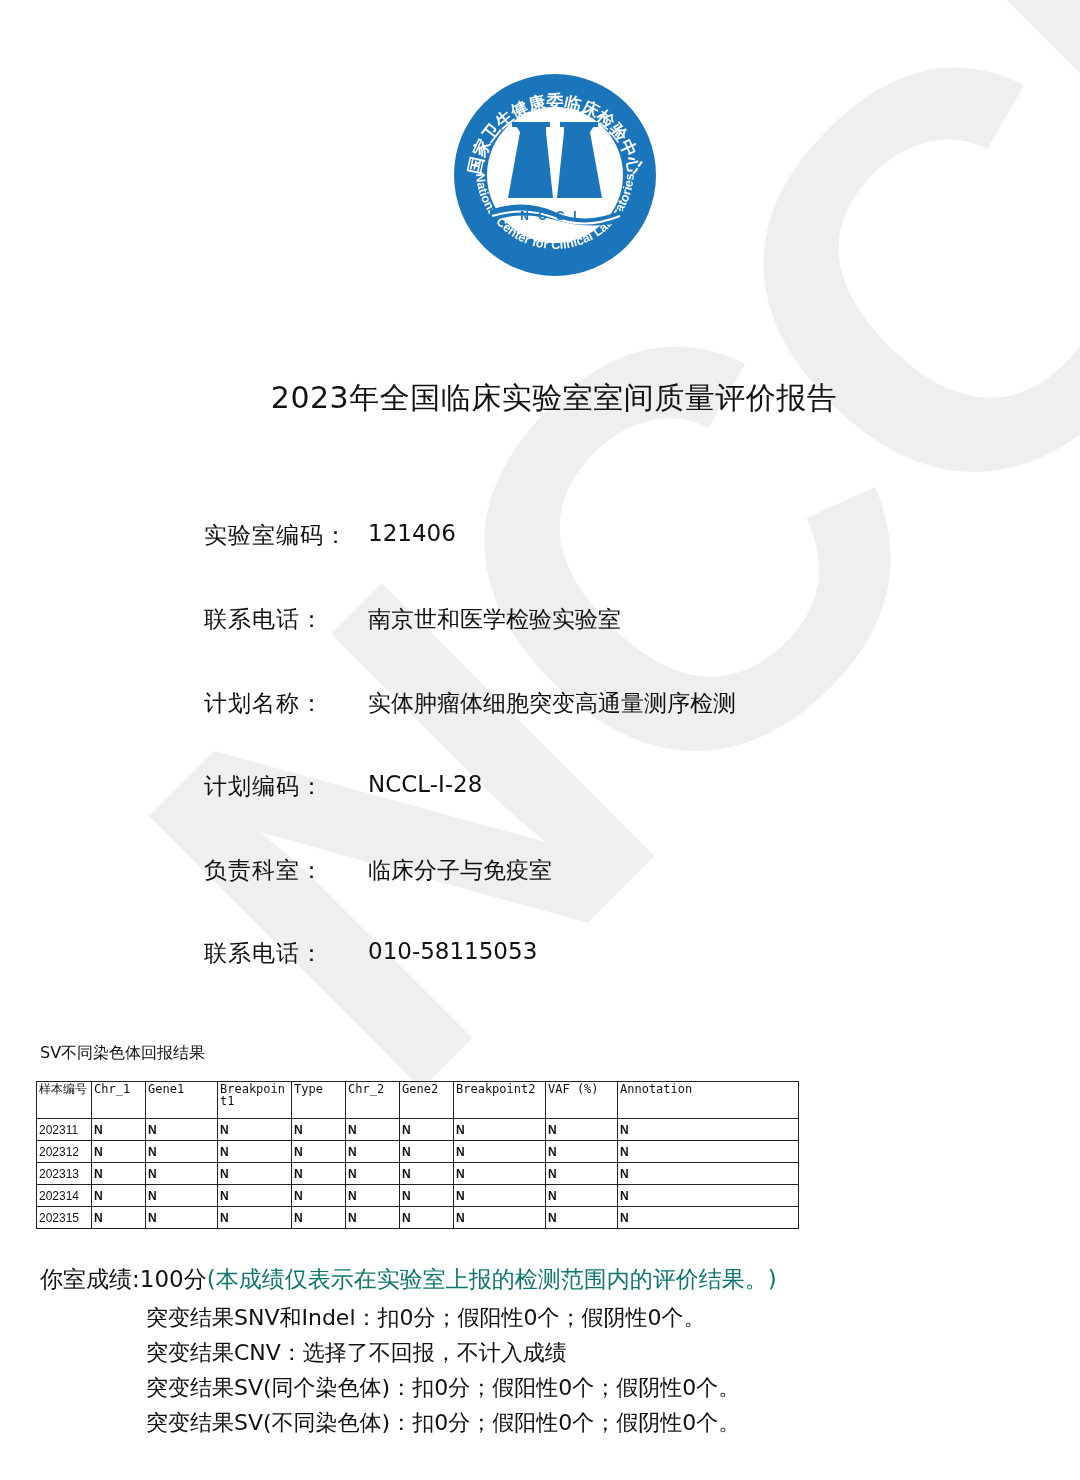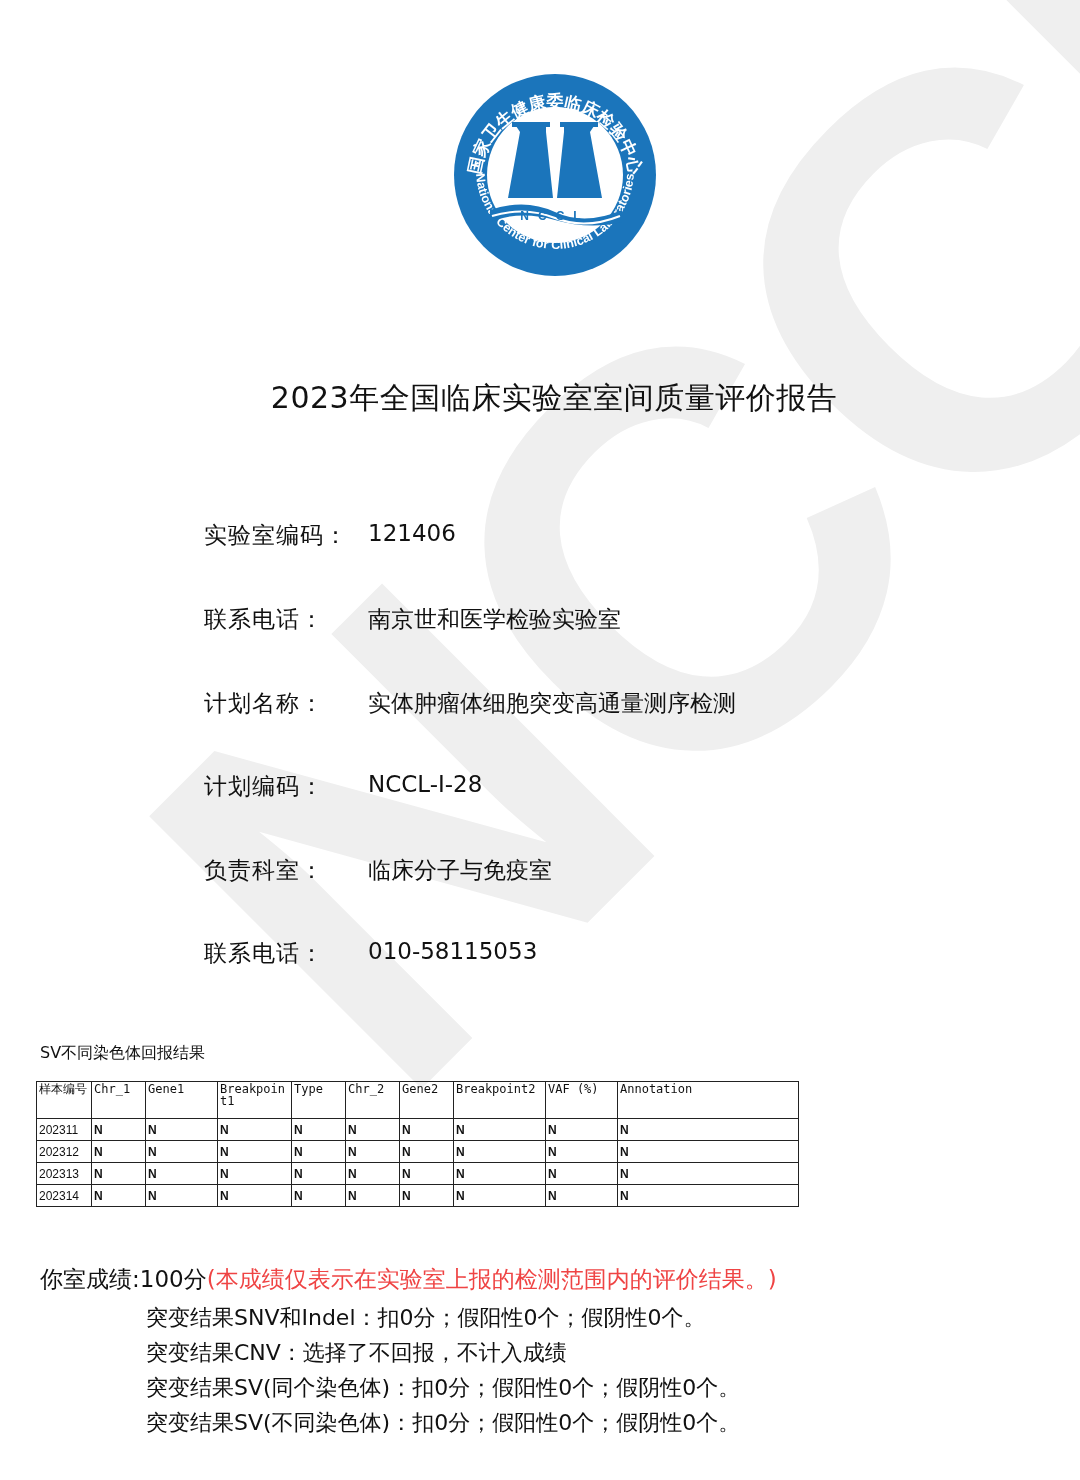--- a/index.html
+++ b/index.html
@@ -40,21 +40,21 @@
     table.sv th, table.sv td {
       border: 1.5px solid #222; text-align: left; vertical-align: top;
       padding: 1px 2px; font-weight: normal; line-height: 12px;
     }
     table.sv th { height: 37px; }
     table.sv td { height: 22px; vertical-align: middle; }
     table.sv td.cell-n { font-family: "Liberation Sans", sans-serif; font-weight: bold; font-size: 12px; }
     table.sv td.sample { font-family: "Liberation Sans", sans-serif; font-size: 12px; }
 
     .score { position: absolute; left: 40px; top: 1264px; font-size: 23px; z-index: 1; white-space: nowrap; }
-    .score .red { color: #ef4444; }
+    .score .red { color: #0f766e; }
     .result-line { position: absolute; left: 146px; font-size: 22px; z-index: 1; white-space: nowrap; }
   </style>
 </head>
 <body>
 
 <div class="watermark">
   <div class="watermark-text">NCCL</div>
 </div>
 
 <div class="logo">
@@ -171,20 +171,32 @@
       <td class="cell-n">N</td>
       <td class="cell-n">N</td>
       <td class="cell-n">N</td>
       <td class="cell-n">N</td>
       <td class="cell-n">N</td>
       <td class="cell-n">N</td>
       <td class="cell-n">N</td>
       <td class="cell-n">N</td>
       <td class="cell-n">N</td>
     </tr>
+    <tr>
+      <td class="sample">202315</td>
+      <td class="cell-n">N</td>
+      <td class="cell-n">N</td>
+      <td class="cell-n">N</td>
+      <td class="cell-n">N</td>
+      <td class="cell-n">N</td>
+      <td class="cell-n">N</td>
+      <td class="cell-n">N</td>
+      <td class="cell-n">N</td>
+      <td class="cell-n">N</td>
+    </tr>
   </tbody>
 </table>
 
 <div class="score">
   <span>你室成绩:100分</span><span class="red">(本成绩仅表示在实验室上报的检测范围内的评价结果。)</span>
 </div>
 
 <div class="result-line" style="top:1303px;">突变结果SNV和Indel：扣0分；假阳性0个；假阴性0个。</div>
 <div class="result-line" style="top:1338px;">突变结果CNV：选择了不回报，不计入成绩</div>
 <div class="result-line" style="top:1373px;">突变结果SV(同个染色体)：扣0分；假阳性0个；假阴性0个。</div>

